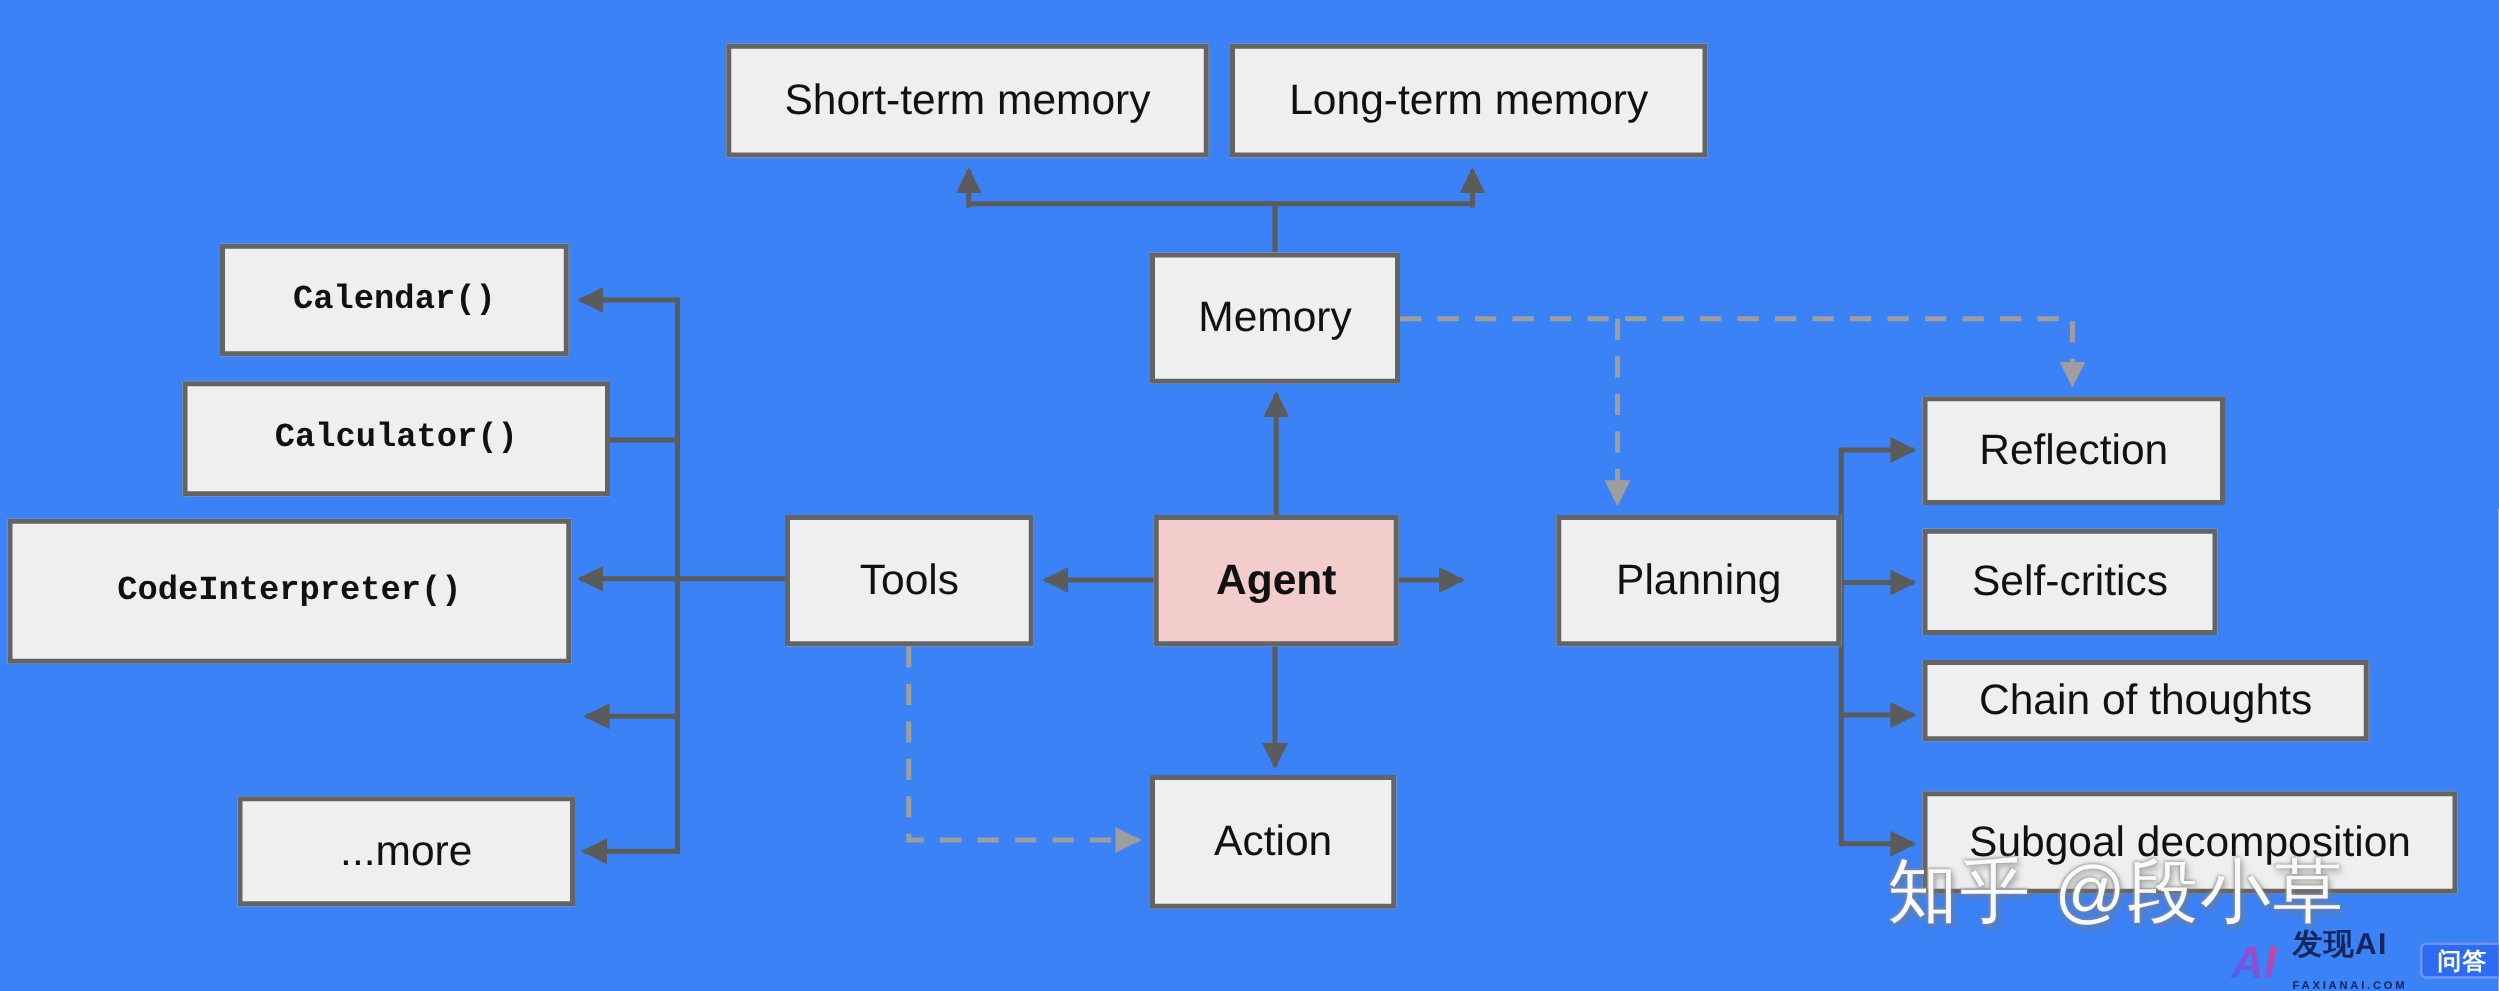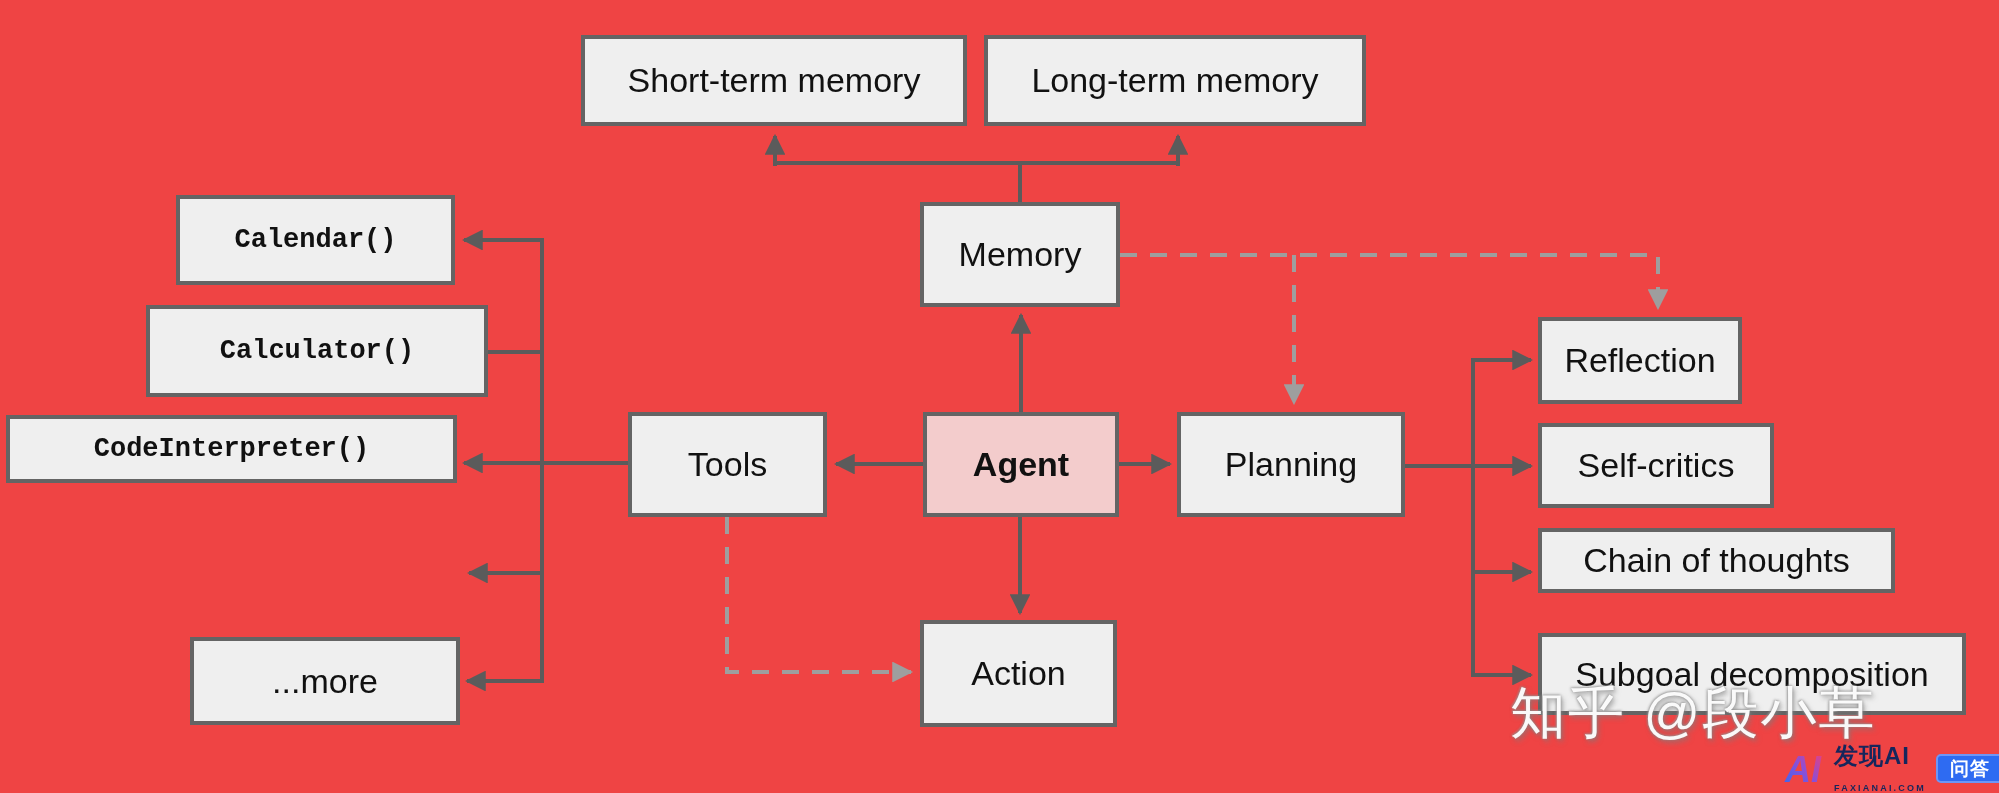--- a/index.html
+++ b/index.html
@@ -2,49 +2,49 @@
 <html style="--node-fill: #efefef; --node-border: #646464; --agent-fill: #f3cccc; --solid-line: #5b5b5b; --dashed-line: #9e9e9e; --text-color: #111111; --brand-navy: #16265c; --badge-blue: #2e6bf2;"><head>
 <meta charset="utf-8">
 <style>
   :root{
     --node-fill:#efefef; --node-border:#646464; --agent-fill:#f3cccc;
     --solid-line:#5b5b5b; --dashed-line:#9e9e9e; --text-color:#111111;
     --brand-navy:#16265c; --badge-blue:#2e6bf2;
   }
   html,body{margin:0;padding:0;background:#fff;}
   #canvas{
-    position:relative; width:1999px; height:793px; background:#ef4444;
+    position:relative; width:1999px; height:793px; background:#3b82f6;
     overflow:hidden; font-family:"Liberation Sans", sans-serif;
   }
   #wires{position:absolute;left:0;top:0;width:1999px;height:793px;}
   .line-solid{fill:none;stroke:var(--solid-line);stroke-width:4;}
   .line-dashed{fill:none;stroke:var(--dashed-line);stroke-width:4;stroke-dasharray:17 13;}
   .mk-solid{fill:var(--solid-line);}
   .mk-dashed{fill:var(--dashed-line);}
   .node{
     position:absolute; box-sizing:border-box;
     background:var(--node-fill); border:4px solid var(--node-border);
     display:flex; align-items:center; justify-content:center;
     font-size:34px; color:var(--text-color); white-space:nowrap;
   }
   .node.mono{font-family:"Liberation Mono", monospace; font-weight:bold; font-size:27px;}
   .node.agent{background:var(--agent-fill); font-weight:bold;}
   .n-short{left:581px;top:35px;width:386px;height:91px}
   .n-long{left:984px;top:35px;width:382px;height:91px}
   .n-memory{left:920px;top:202px;width:200px;height:105px}
   .n-agent{left:923px;top:412px;width:196px;height:105px}
   .n-tools{left:628px;top:412px;width:199px;height:105px}
-  .n-planning{left:1177px;top:412px;width:228px;height:105px}
+  .n-planning{left:1245px;top:412px;width:228px;height:105px}
   .n-action{left:920px;top:620px;width:197px;height:107px}
   .n-calendar{left:176px;top:195px;width:279px;height:90px}
   .n-calculator{left:146px;top:305px;width:342px;height:92px}
-  .n-code{left:6px;top:415px;width:451px;height:68px}
+  .n-code{left:6px;top:415px;width:451px;height:116px}
   .n-search{left:250px;top:527px;width:212px;height:92px}
   .n-more{left:190px;top:637px;width:270px;height:88px}
-  .n-reflection{left:1538px;top:317px;width:204px;height:87px}
+  .n-reflection{left:1538px;top:317px;width:242px;height:87px}
   .n-selfcritics{left:1538px;top:423px;width:236px;height:85px}
   .n-chain{left:1538px;top:528px;width:357px;height:65px}
   .n-subgoal{left:1538px;top:633px;width:428px;height:82px}
   #watermark{
     position:absolute; left:1510px; top:676px; z-index:5;
     font-size:56px; letter-spacing:2px; white-space:nowrap;
     color:rgba(255,255,255,0.95);
     text-shadow:0 0 3px rgba(135,135,135,0.9), 2px 3px 5px rgba(125,125,125,0.65),
                 -1px -1px 2px rgba(160,160,160,0.5);
   }

